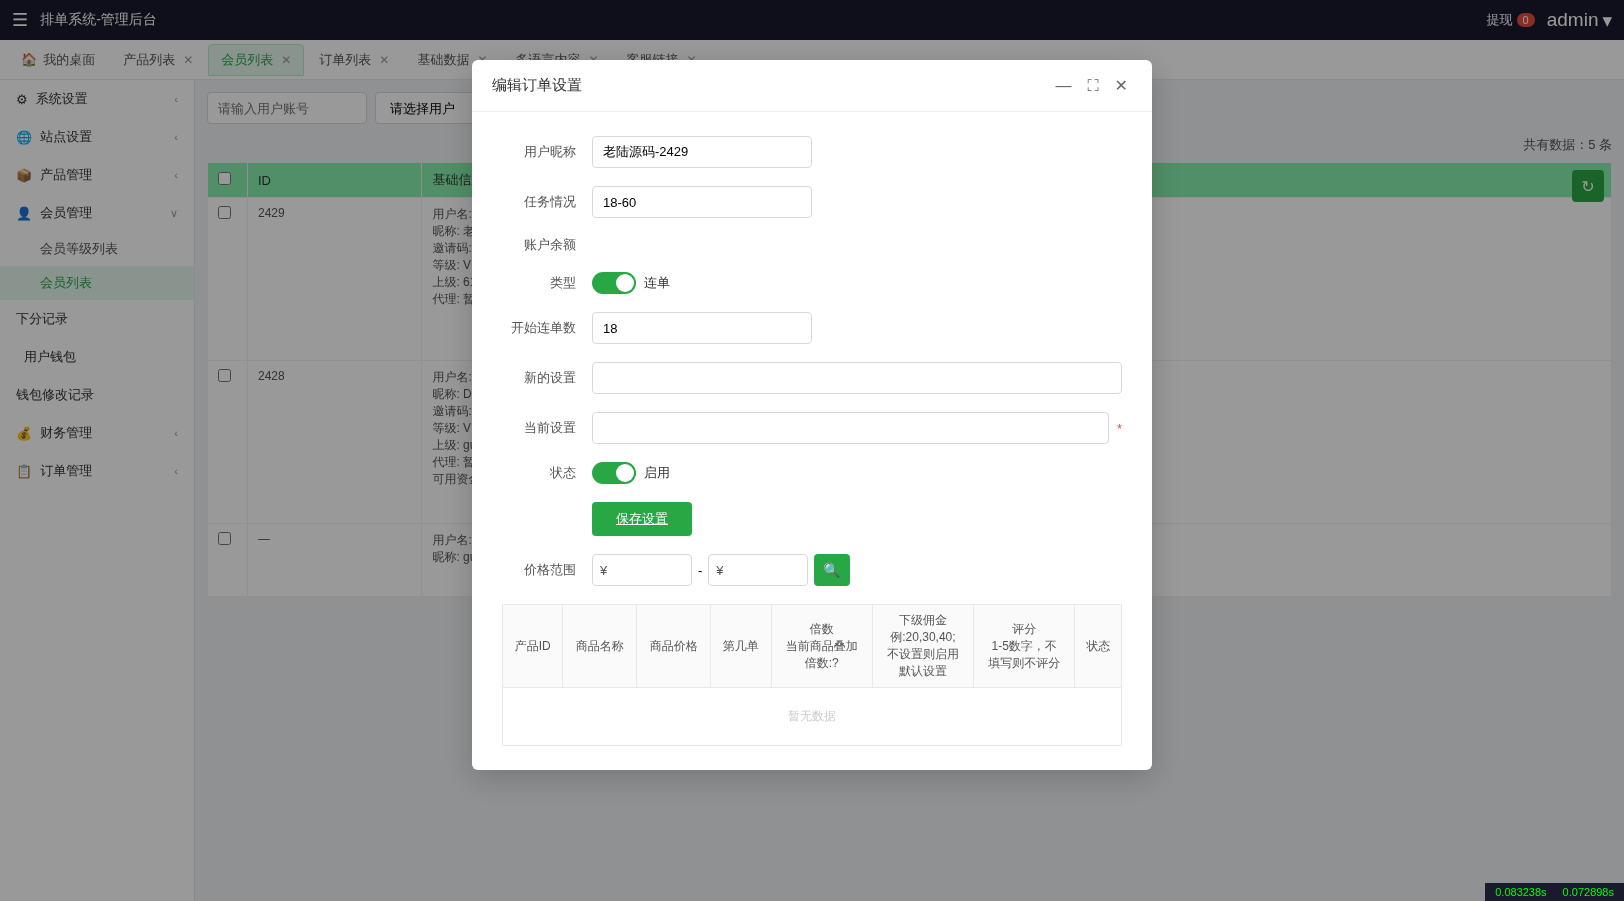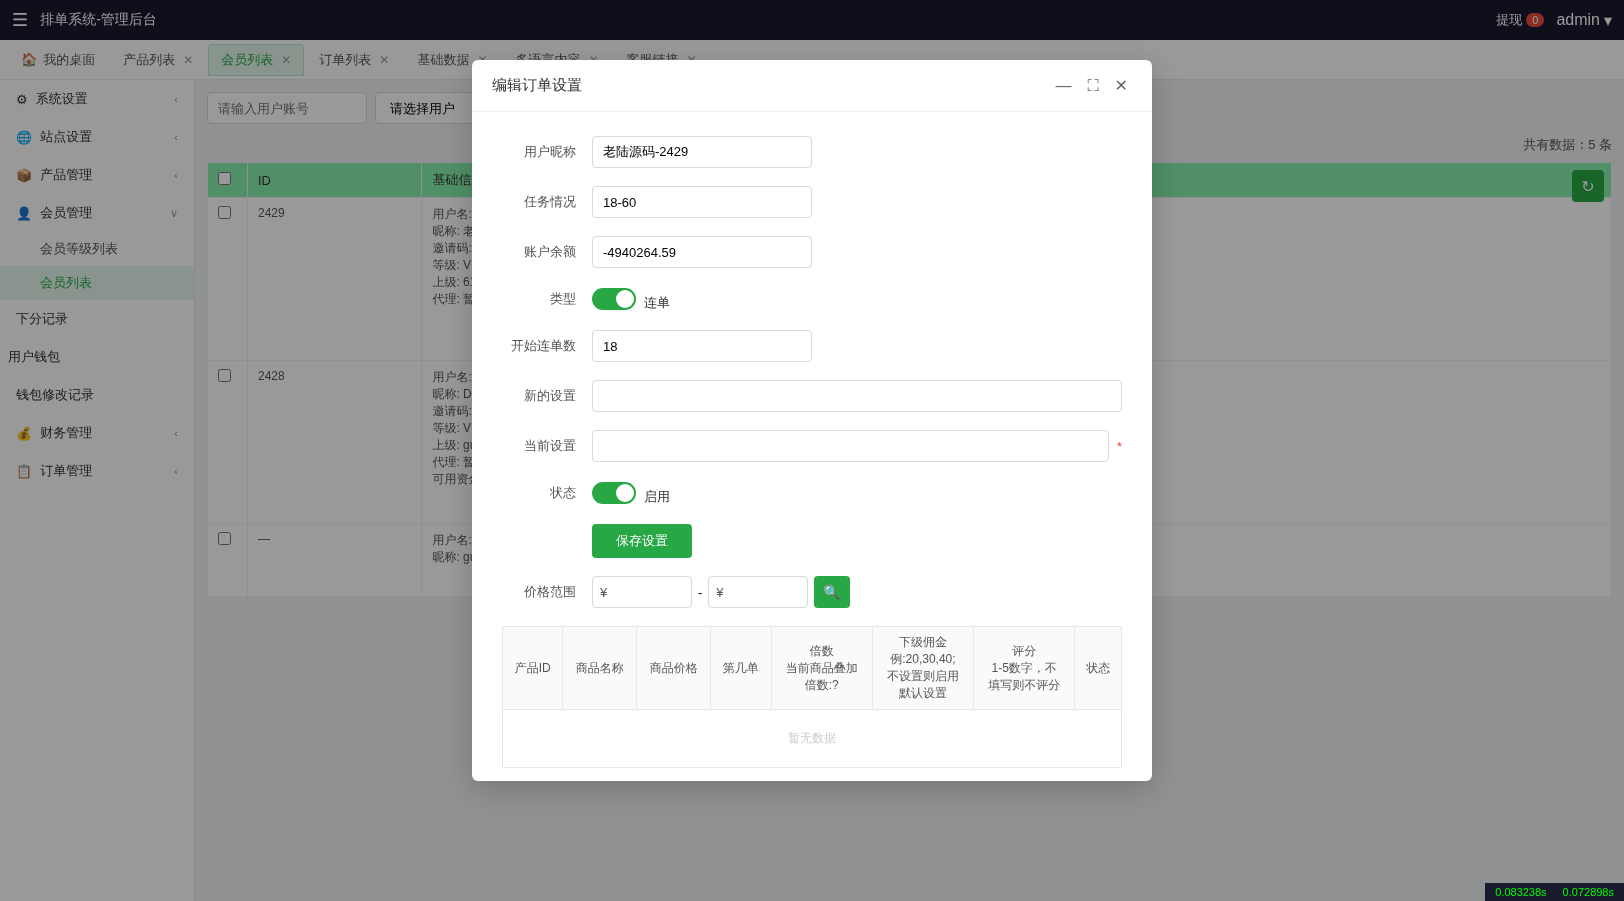--- a/index.html
+++ b/index.html
@@ -20,21 +20,21 @@
     .top-header-right { display: flex; align-items: center; gap: 12px; }
     .withdraw-btn {
       background: transparent;
       border: none;
       color: #fff;
       cursor: pointer;
       font-size: 13px;
       display: flex; align-items: center; gap: 4px;
     }
     .badge { background: #e74c3c; color: #fff; border-radius: 10px; padding: 1px 6px; font-size: 11px; }
-    .admin-btn { color: #fff; background: transparent; border: none; cursor: pointer; font-size: 16px; display: flex; align-items: center; gap: 4px; }
+    .admin-btn { color: #fff; background: transparent; border: none; cursor: pointer; font-size: 19px; display: flex; align-items: center; gap: 4px; }
 
     
     .tab-bar {
       height: 40px;
       background: #fff;
       border-bottom: 1px solid #e8e8e8;
       display: flex;
       align-items: center;
       padding: 0 8px;
       gap: 2px;
@@ -111,21 +111,21 @@
       height: 32px;
       border: 1px solid #d9d9d9;
       border-radius: 4px;
       padding: 0 10px;
       font-size: 13px;
       width: 140px;
       background: #fff;
     }
     .btn { height: 32px; padding: 0 14px; border-radius: 4px; border: none; cursor: pointer; font-size: 13px; display: inline-flex; align-items: center; gap: 4px; }
     .btn-danger { background: #e74c3c; color: #fff; }
-    .btn-success { background: #28a745; color: #fff; }
+    .btn-success { background: #28a745; color: #fff; text-decoration: underline; }
 
     
     .data-table { width: 100%; border-collapse: collapse; background: #fff; }
     .data-table th { background: #86efac; border: 1px solid #f0f0f0; padding: 8px 10px; font-weight: 500; color: #333; font-size: 13px; text-align: left; }
     .data-table td { border: 1px solid #f0f0f0; padding: 8px 10px; font-size: 12px; color: #555; vertical-align: top; }
     .table-actions { display: flex; flex-wrap: wrap; gap: 4px; }
     .action-btn { height: 26px; padding: 0 8px; border-radius: 3px; border: none; cursor: pointer; font-size: 11px; color: #fff; white-space: nowrap; }
 
     .total-info { text-align: right; margin-bottom: 8px; font-size: 13px; color: #555; }
 
@@ -189,21 +189,21 @@
     .toggle::after {
       content: '';
       position: absolute;
       width: 18px; height: 18px;
       background: #fff;
       border-radius: 50%;
       top: 2px;
       right: 2px;
       transition: 0.2s;
     }
-    .toggle-label { font-size: 13px; color: #333; margin-top: 8px; }
+    .toggle-label { font-size: 13px; color: #333; }
     .price-range-row { display: flex; align-items: center; gap: 6px; }
     .price-input {
       width: 100px; height: 32px;
       border: 1px solid #d9d9d9;
       border-radius: 4px;
       padding: 0 6px 0 22px;
       font-size: 13px;
     }
     .price-input-wrap { position: relative; }
     .price-symbol { position: absolute; left: 8px; top: 50%; transform: translateY(-50%); color: #555; font-size: 13px; }
@@ -320,21 +320,21 @@
     </div>
     <div class="sidebar-sub-item">
       <span>会员等级列表</span>
     </div>
     <div class="sidebar-sub-item active">
       <span>会员列表</span>
     </div>
     <div class="sidebar-item" style="padding-left:16px;">
       <span>下分记录</span>
     </div>
-    <div class="sidebar-item" style="padding-left:8px;align-items:center;">
+    <div class="sidebar-item" style="padding-left:24px;align-items:center;">
       <span>用户钱包</span>
     </div>
     <div class="sidebar-item" style="padding-left:16px;">
       <span>钱包修改记录</span>
     </div>
     <div class="sidebar-item">
       <span>💰</span>
       <span>财务管理</span>
       <span class="chevron">‹</span>
     </div>
@@ -497,21 +497,20 @@
         <input class="form-control" type="text" value="老陆源码-2429" style="">
       </div>
 
       <div class="form-row">
         <span class="form-label">任务情况</span>
         <input class="form-control" type="text" value="18-60" style="">
       </div>
 
       <div class="form-row">
         <span class="form-label">账户余额</span>
-        <input class="form-control" type="text" value="-4940264.59" style="">
       </div>
 
       <div class="form-row">
         <span class="form-label">类型</span>
         <div class="toggle-wrap">
           <div class="toggle"></div>
           <span class="toggle-label">连单</span>
         </div>
       </div>
 

